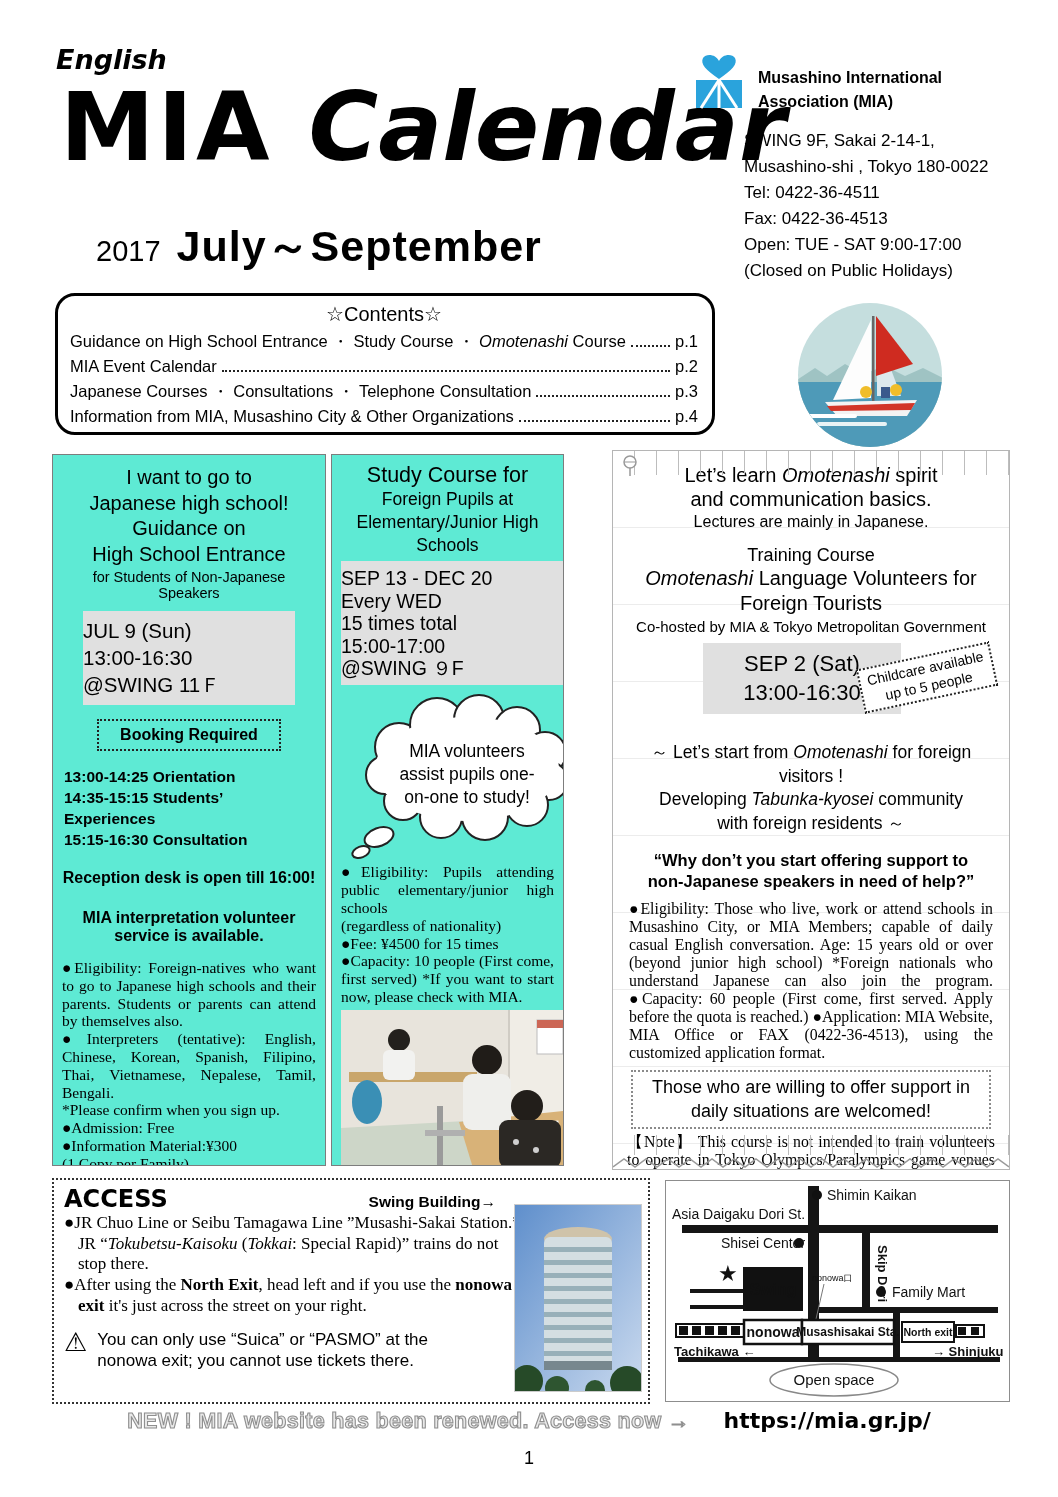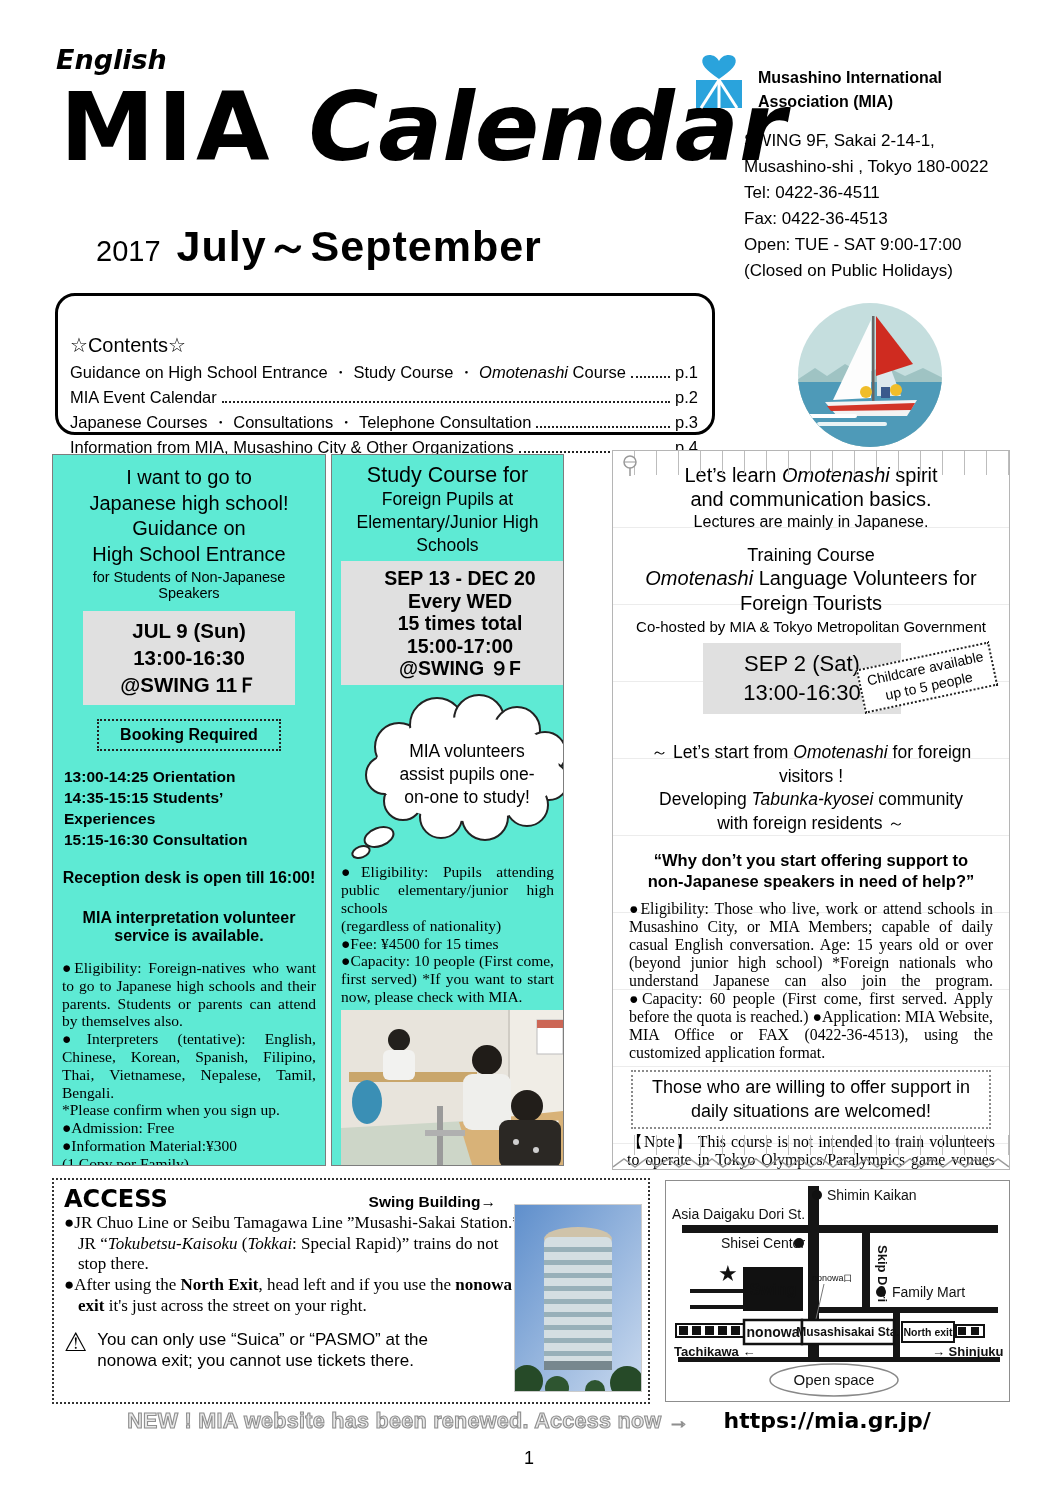--- a/index.html
+++ b/index.html
@@ -18,33 +18,33 @@
   .hdr-sub{left:96px;top:218px;display:flex;align-items:baseline;gap:16px;}
   .hdr-year{font-size:29px;}
   .hdr-period{font-size:43px;font-weight:bold;letter-spacing:1px;}
   .org-logo{left:688px;top:52px;}
   .org-name{left:758px;top:66px;font-size:16px;font-weight:bold;line-height:1.5;}
   .org-info{left:744px;top:128px;font-size:17px;line-height:1.53;}
 
   
   .contents{left:55px;top:293px;width:660px;height:142px;border:3px solid #000;
             border-radius:20px;padding:6px 14px 0 12px;box-sizing:border-box;background:#fff;}
-  .contents-title{font-size:20px;margin-bottom:3px;margin-top:31px;}
+  .contents-title{text-align:center;font-size:20px;margin-bottom:3px;}
   .c-row{display:flex;align-items:baseline;font-size:16.5px;line-height:1.52;white-space:nowrap;}
   .c-lead{flex:1;border-bottom:2px dotted #222;margin:0 5px 4px;min-width:12px;}
   .sailboat{left:797px;top:302px;}
 
   
   .col{position:absolute;top:454px;border:1.5px solid #7d7d7d;background:#5eead4;
        box-sizing:border-box;overflow:hidden;}
   .col-left{left:52px;width:274px;height:712px;padding:10px 9px;}
   .col-mid{left:331px;width:233px;height:712px;padding:8px 9px;}
   .h20{font-size:20px;line-height:1.28;text-align:center;}
   .sub14{font-size:14.5px;text-align:center;margin-top:2px;}
-  .graybox{background:#e0e0e0;text-align:center;font-weight:bold;}
+  .graybox{background:#e0e0e0;}
   .gb-left{width:212px;margin:10px auto 0;padding:7px 0;font-size:20.5px;line-height:1.3;}
   .booking{width:180px;margin:14px auto 0;border:2px dotted #222;padding:5px 0;
            text-align:center;font-weight:bold;font-size:16px;}
   .schedule{margin:16px 0 0 2px;font-weight:bold;font-size:15.5px;line-height:1.35;}
   .bold-center{font-weight:bold;font-size:16px;text-align:center;}
   .mt18{margin-top:18px;} .mt22{margin-top:22px;}
   .serif-block{font-family:"Liberation Serif","DejaVu Serif",serif;font-size:15.5px;
                line-height:1.15;text-align:justify;margin-top:14px;}
   .mid-h1{font-size:21.5px;text-align:center;}
   .mid-h2{font-size:17.5px;text-align:center;line-height:1.3;}

